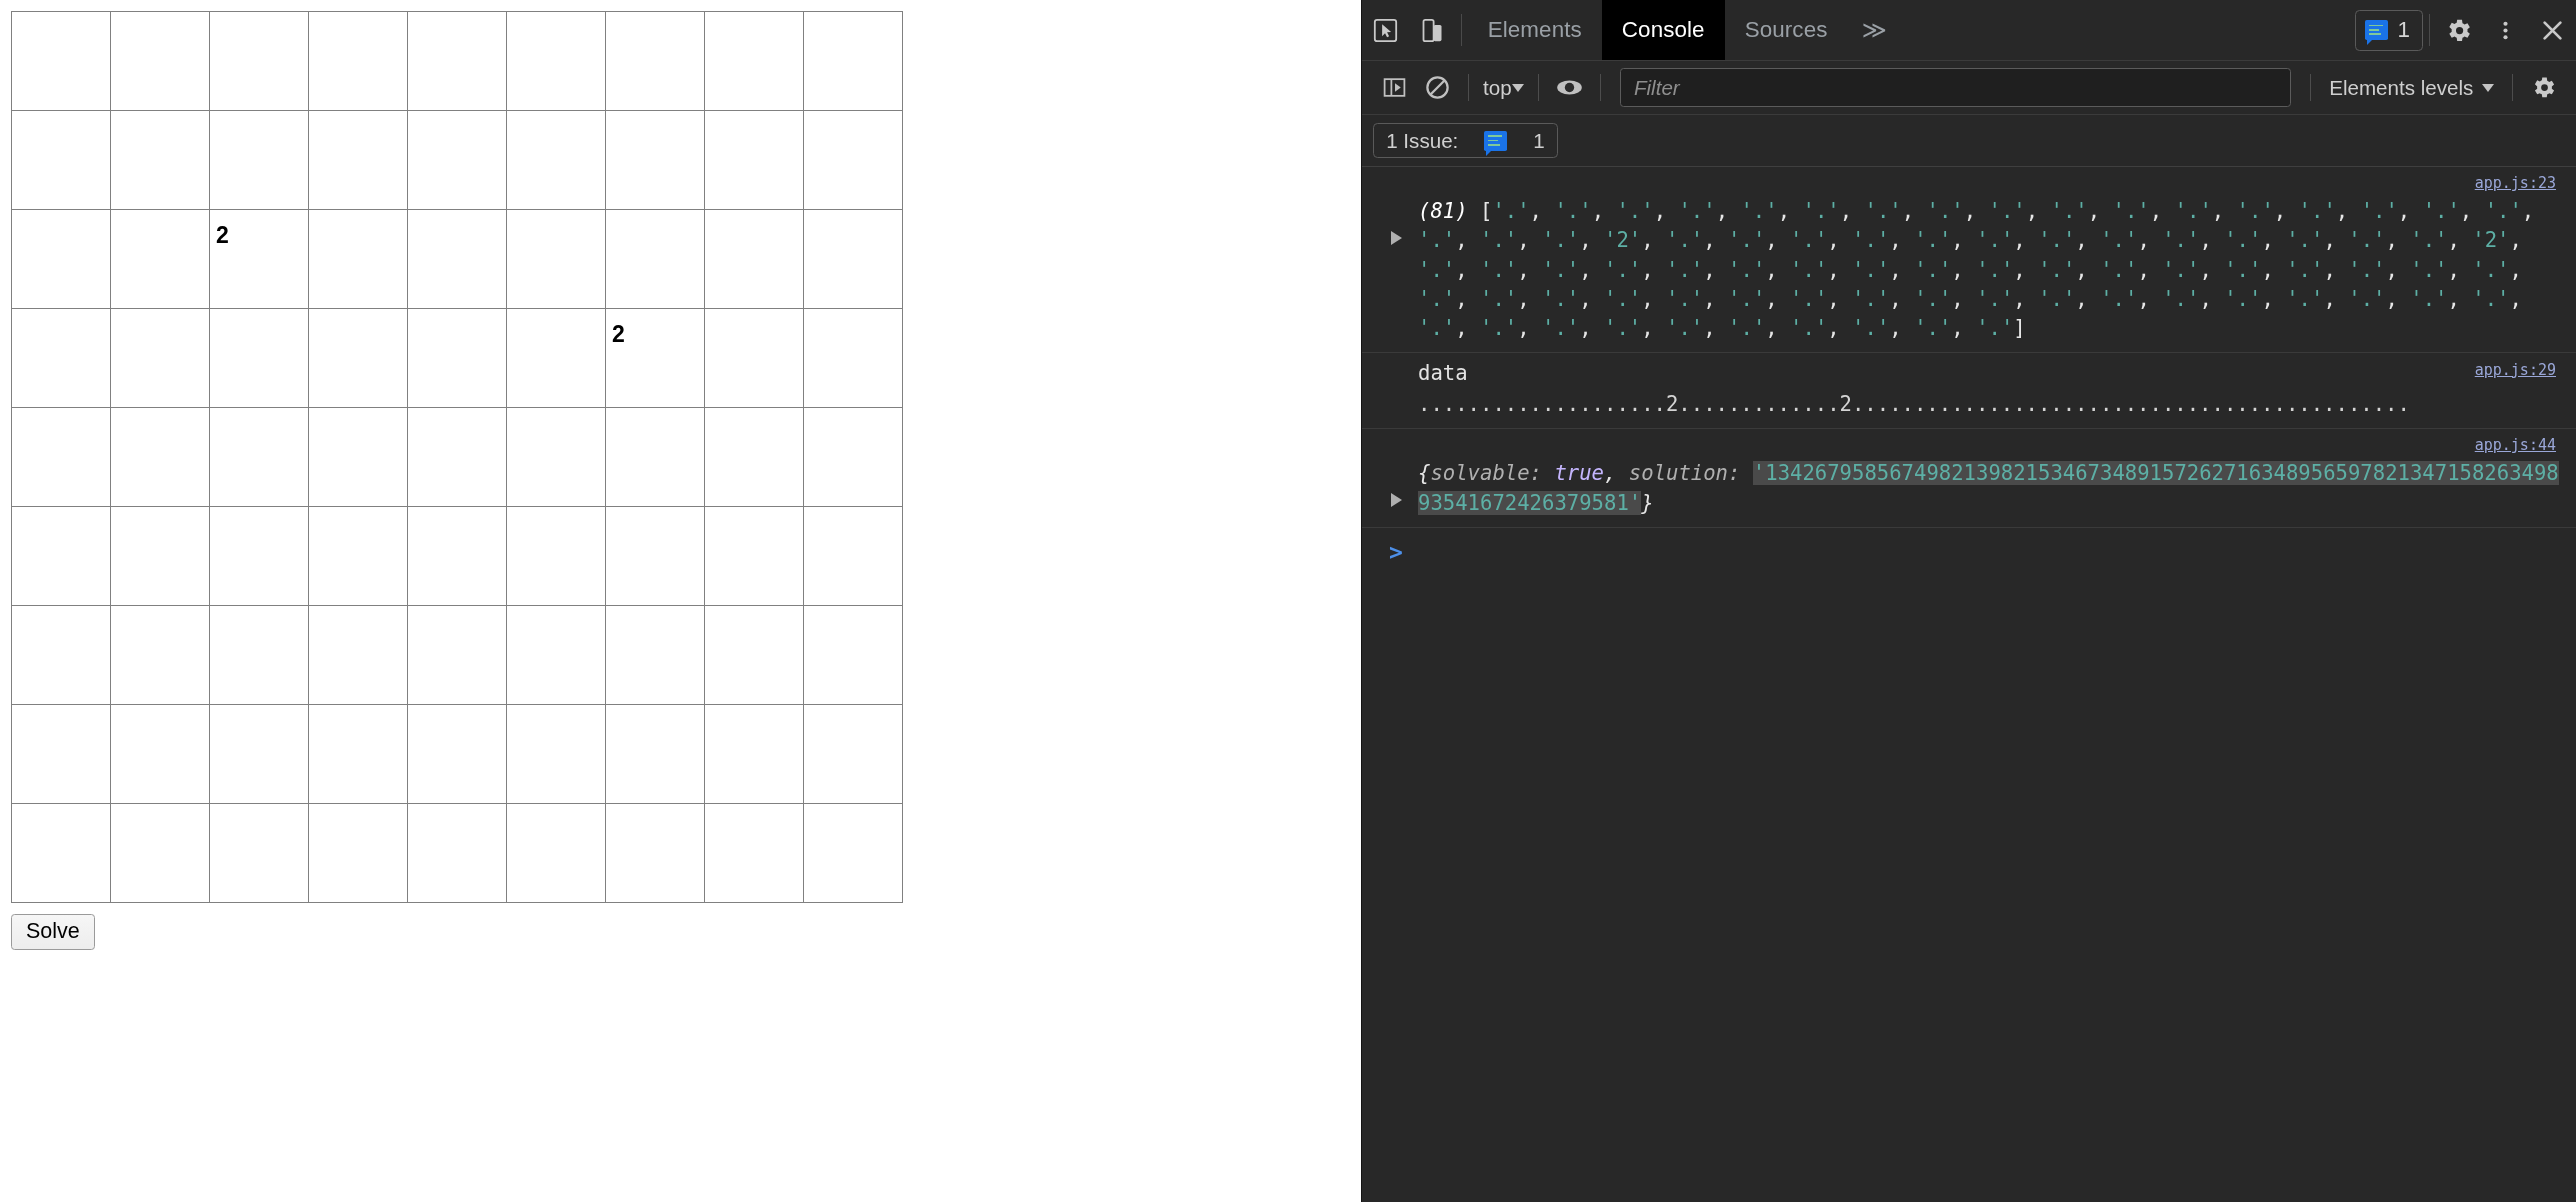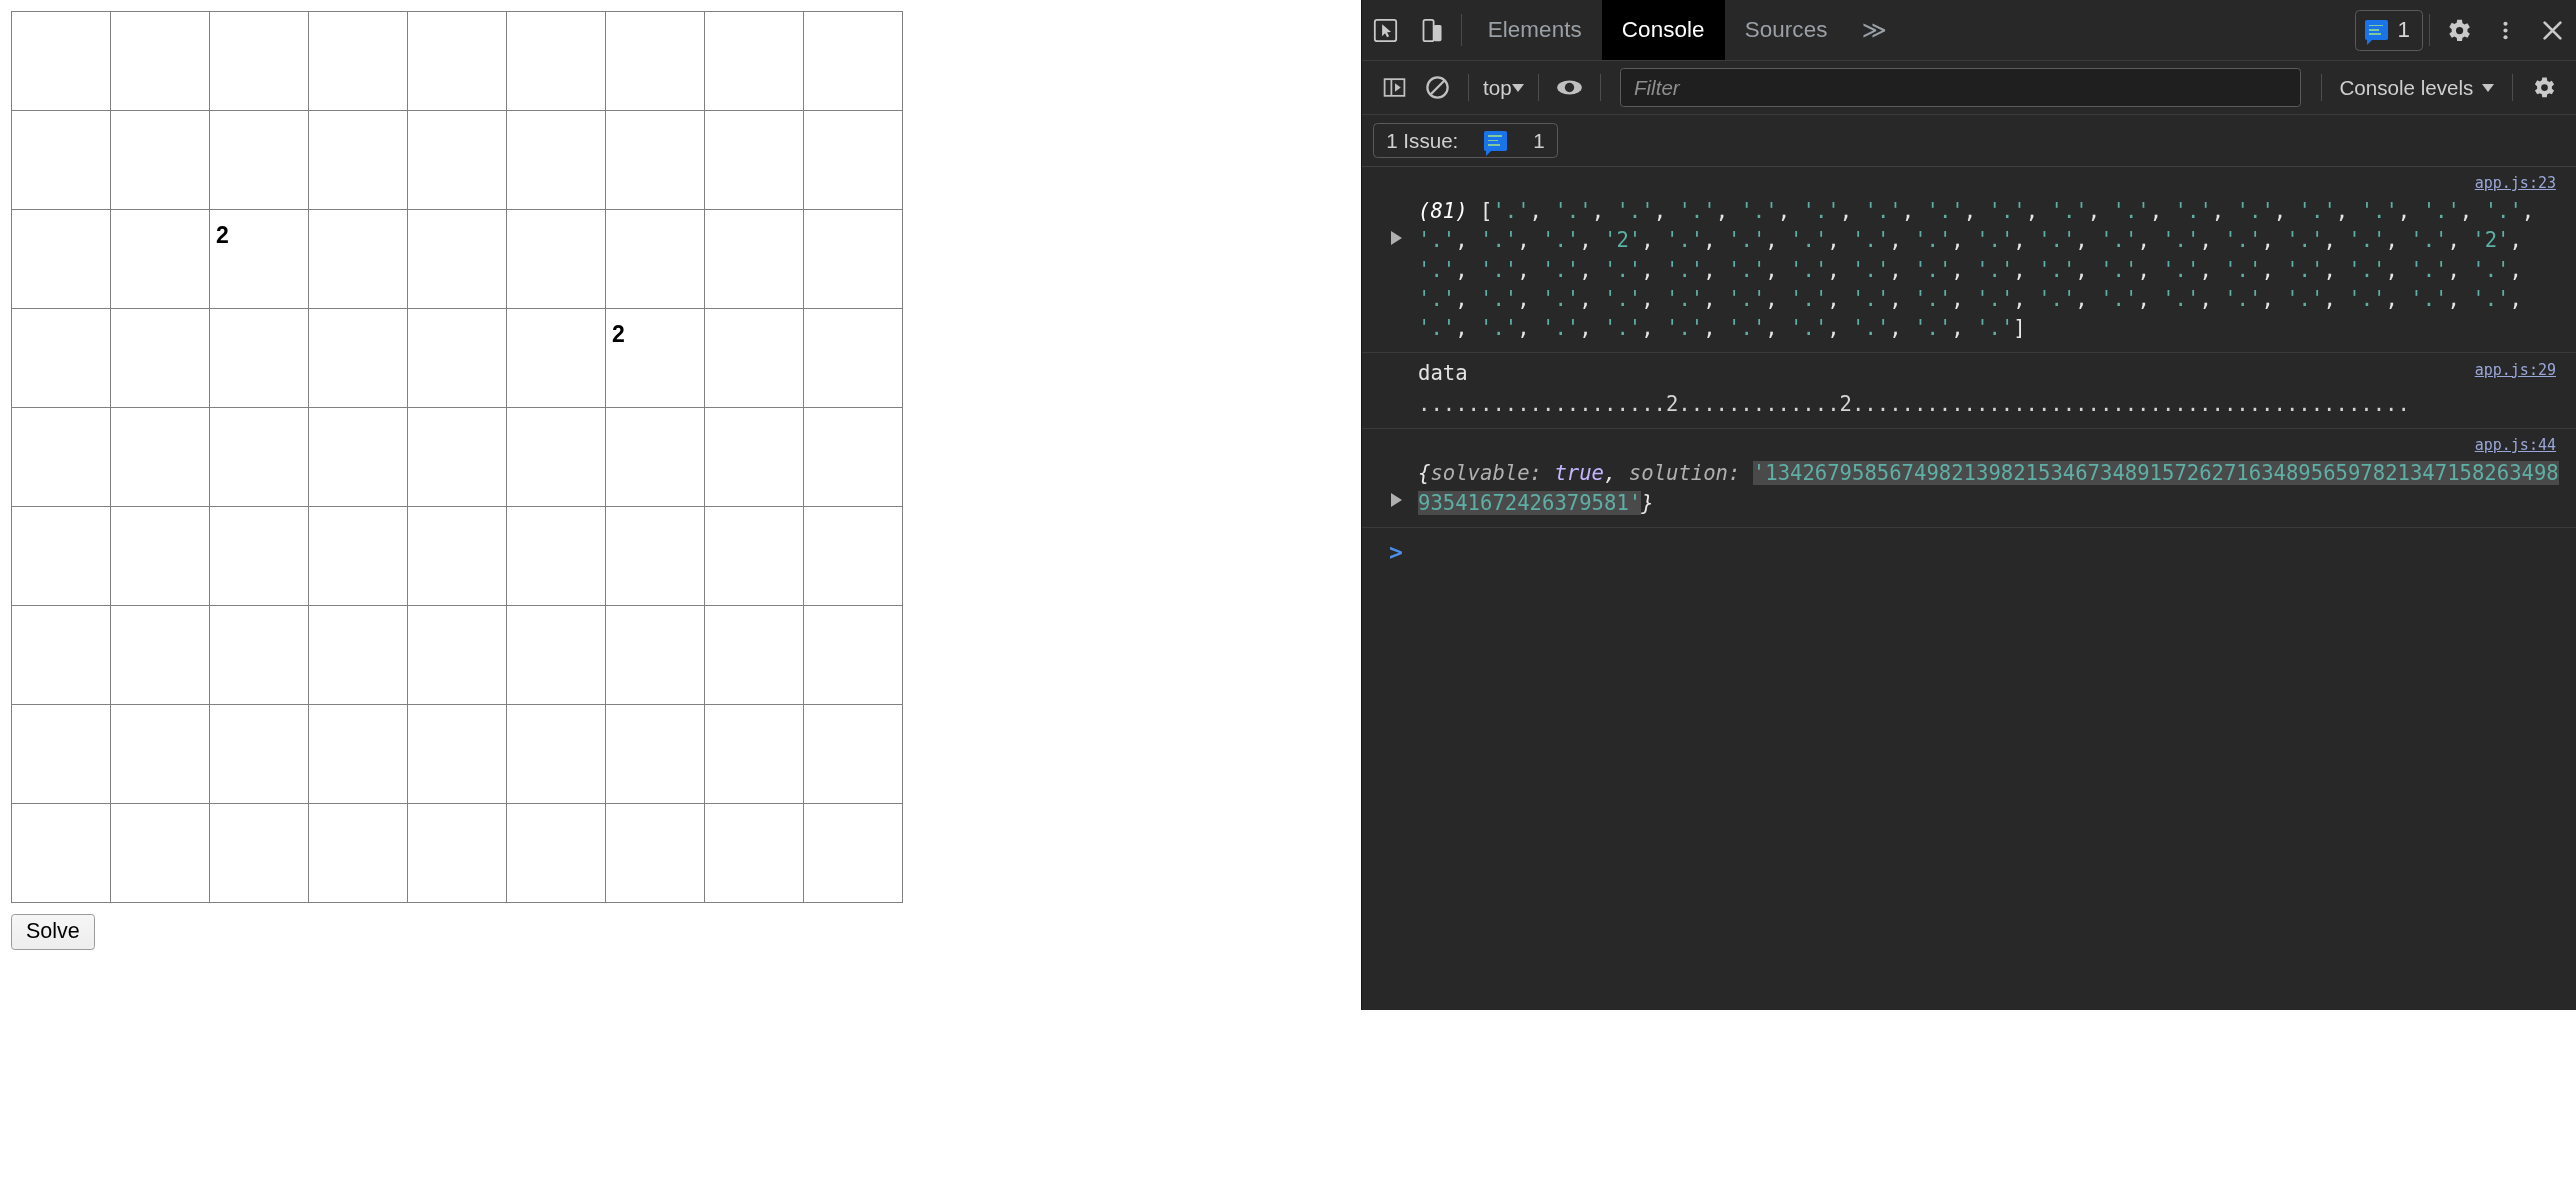--- a/index.html
+++ b/index.html
@@ -60,21 +60,21 @@
     border-radius: 3.6px;
     padding: 4.5px 14.3px 6.3px 14.3px;
     cursor: pointer;
     line-height: 1.1;
   }
 
   
   #devtools {
     position: absolute;
     left: 1361px; top: 0;
-    width: 1215px; height: 1010px;
+    width: 1215px; height: 1202px;
     background: #282828;
     border-left: 1.8px solid #141414;
     font-family: "Liberation Sans", sans-serif;
     color: #cfcfcf;
     display: flex;
     flex-direction: column;
   }
 
   
   #dt-tabstrip {
@@ -638,21 +638,21 @@
         </svg>
       </div>
 
       <div class="tb-sep"></div>
 
       <input id="filter-input" type="text" placeholder="Filter" style="">
 
       <div class="tb-sep"></div>
 
       <div id="levels-select">
-        <span>Console levels</span>
+        <span>Elements levels</span>
         <span class="caret"></span>
       </div>
 
       <div class="tb-sep"></div>
 
       <div class="tb-btn">
         <svg width="27" height="27" viewBox="0 0 24 24" aria-hidden="true">
           <path fill="#c9c9c9" d="M19.4 13a7.6 7.6 0 0 0 0-2l2-1.6-2-3.4-2.4 1a7.6 7.6 0 0 0-1.7-1L14.9 3h-4l-.4 2.6c-.6.2-1.2.6-1.7 1l-2.4-1-2 3.4L6.4 11a7.6 7.6 0 0 0 0 2l-2 1.6 2 3.4 2.4-1c.5.4 1.1.8 1.7 1l.4 2.6h4l.4-2.6c.6-.2 1.2-.6 1.7-1l2.4 1 2-3.4-2-1.6zM12.9 15a3 3 0 1 1 0-6 3 3 0 0 1 0 6z"></path>
         </svg>
       </div>

